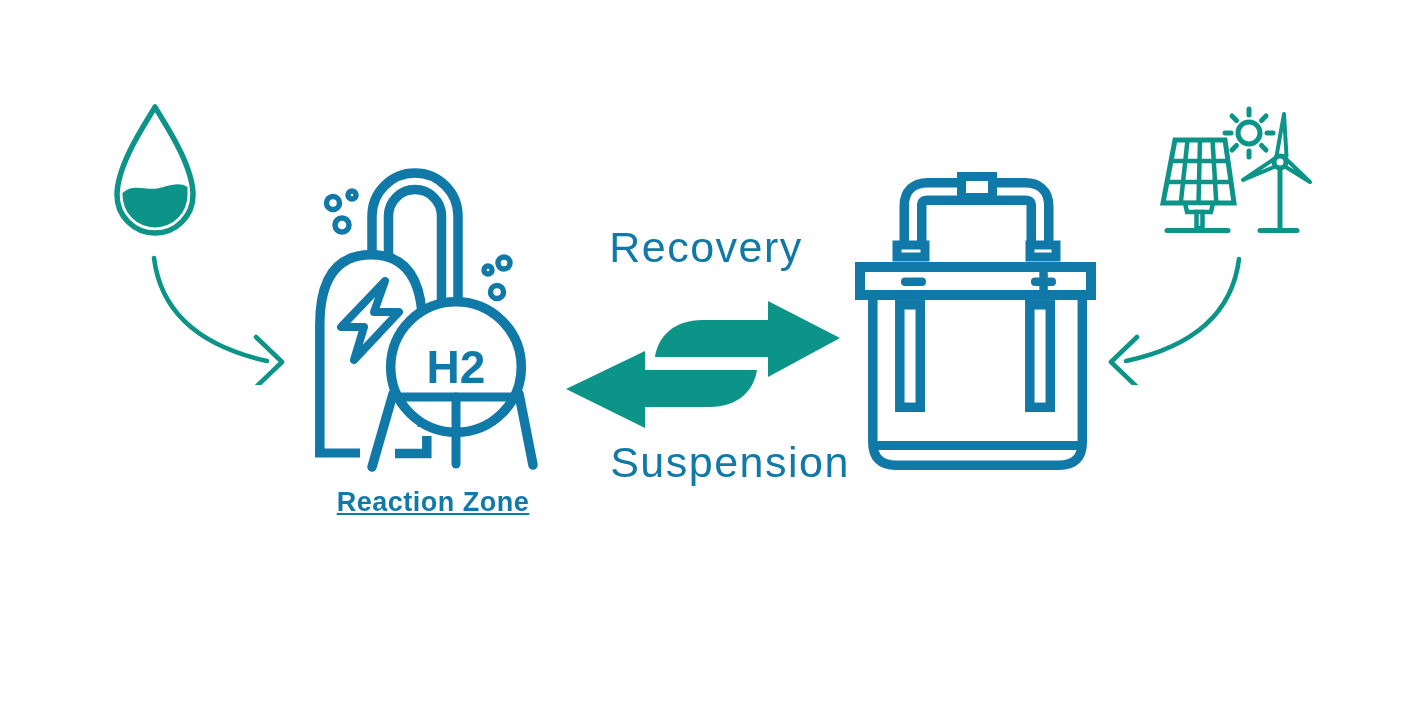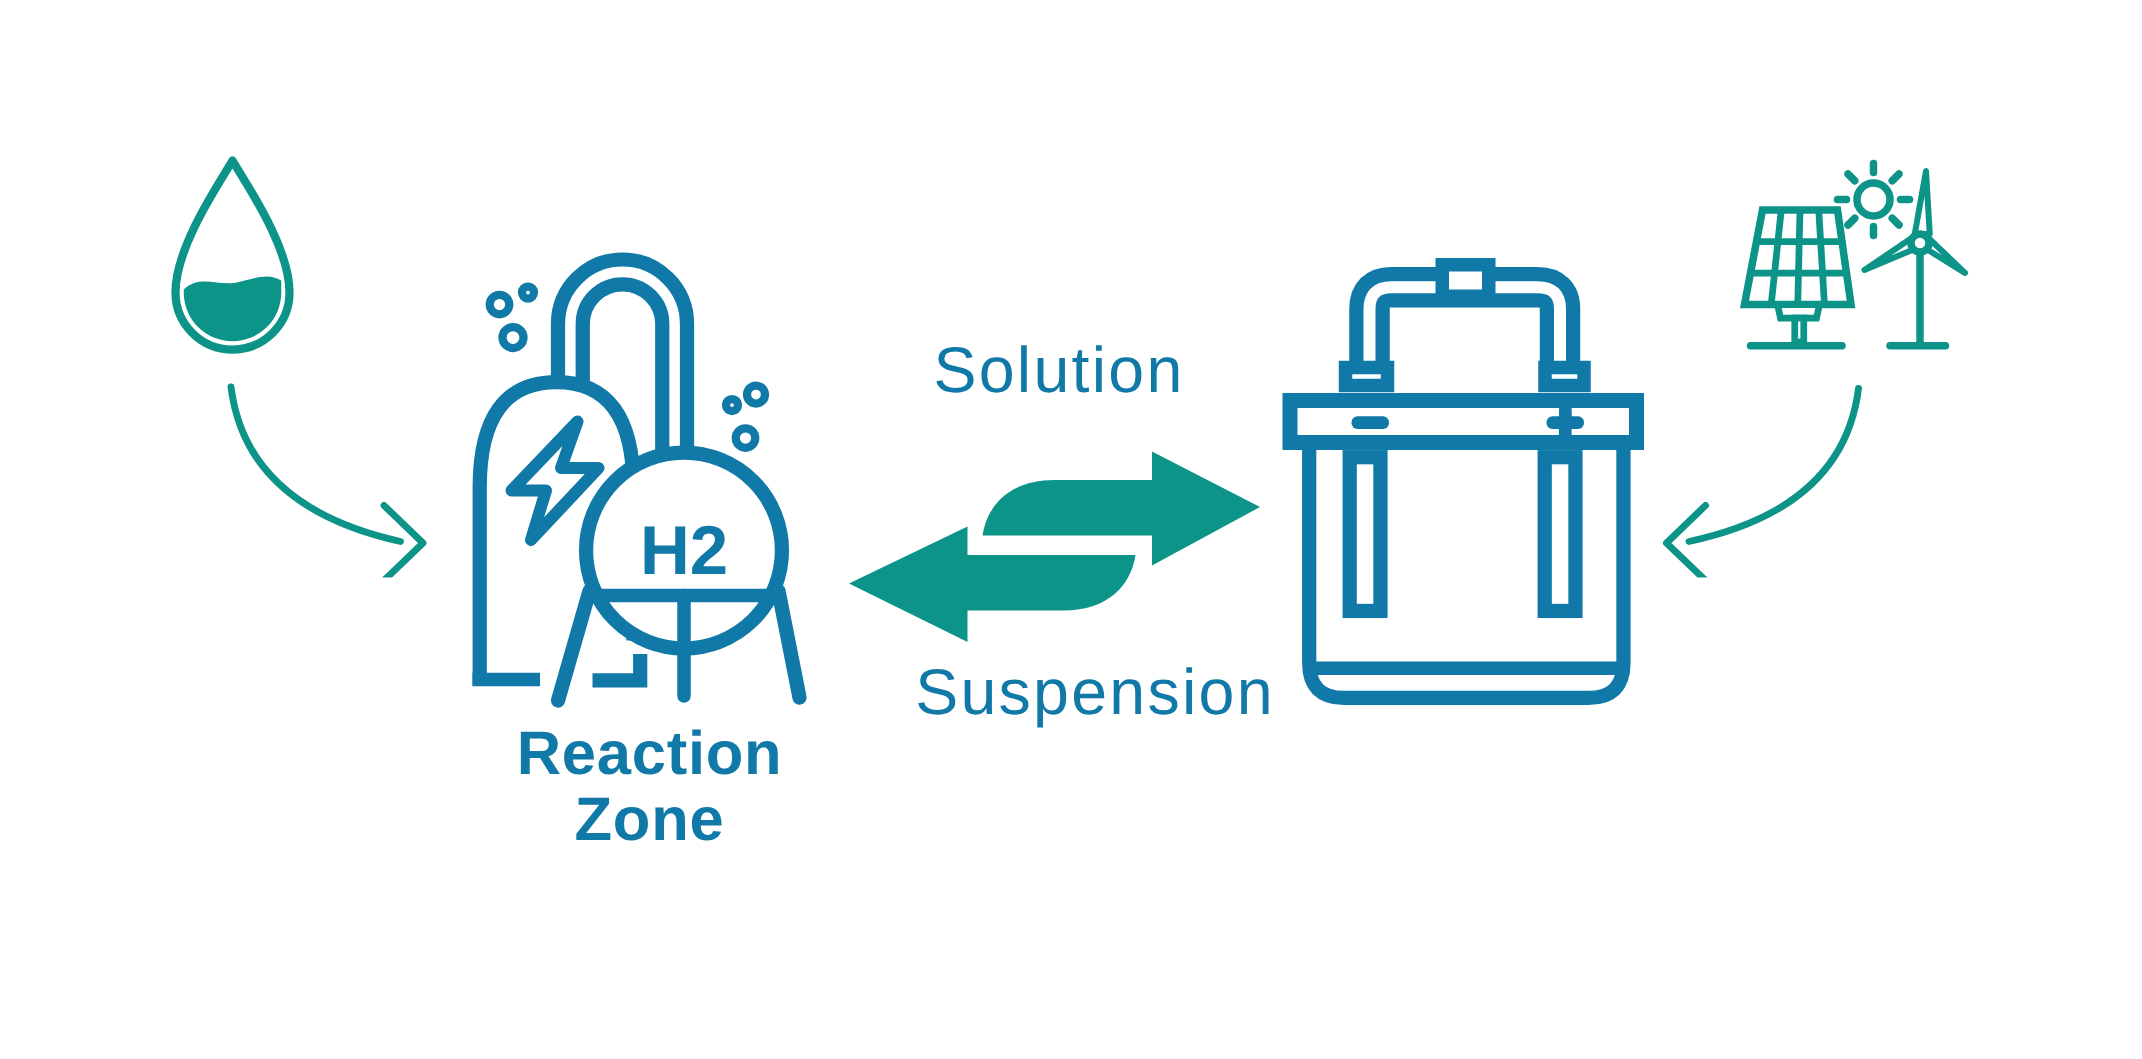--- a/index.html
+++ b/index.html
@@ -31,24 +31,25 @@
     text-align:center;
     white-space:normal;
   }
   .flow-label{
     font-size:43px;
     font-weight:400;
     letter-spacing:1.5px;
     line-height:1.2;
   }
   .zone-label{
-    font-size:41px;
+    font-size:27px;
     font-weight:700;
     line-height:44px;
     letter-spacing:0.5px;
+    text-decoration:underline;
   }
 </style>
 </head>
 <body>
 
 <div class="canvas">
 
   <svg class="abs" style="left:105px;top:98px" width="100" height="140" viewBox="0 0 100 140">
     <path class="st fn" stroke-width="5.5" stroke-linejoin="round" d="M50 9 C58 23 88 66 88 97 A38 38 0 0 1 12 97 C12 66 42 23 50 9 Z"></path>
     <path class="ft" d="M17.5 95 C28 85 40 92.5 52 90.5 C63 88.5 73 83 82.5 89 L82.5 97 A32.5 32.5 0 0 1 17.5 97 Z"></path>
@@ -156,20 +157,20 @@
       </g>
       <circle class="st fwhite" stroke-width="5" cx="128" cy="64" r="6"></circle>
     </g>
   </svg>
 
   <svg class="abs" style="left:1100px;top:245px" width="160" height="140" viewBox="0 0 160 140">
     <path class="st fn" stroke-width="4.6" stroke-linecap="round" d="M139 14 Q129 94 26 116"></path>
     <path class="st fn" stroke-width="4.6" stroke-linecap="round" stroke-linejoin="round" d="M37 92 L11 117 L37 142"></path>
   </svg>
 
-  <div class="label flow-label" style="left:556px;top:222px;width:300px">Solution</div>
+  <div class="label flow-label" style="left:556px;top:222px;width:300px">Recovery</div>
 
   <div class="label flow-label" style="left:580px;top:437px;width:300px">Suspension</div>
 
   <div class="label zone-label" style="left:322px;top:480px;width:222px">Reaction Zone</div>
 
 
 </div>
 
 </body></html>

